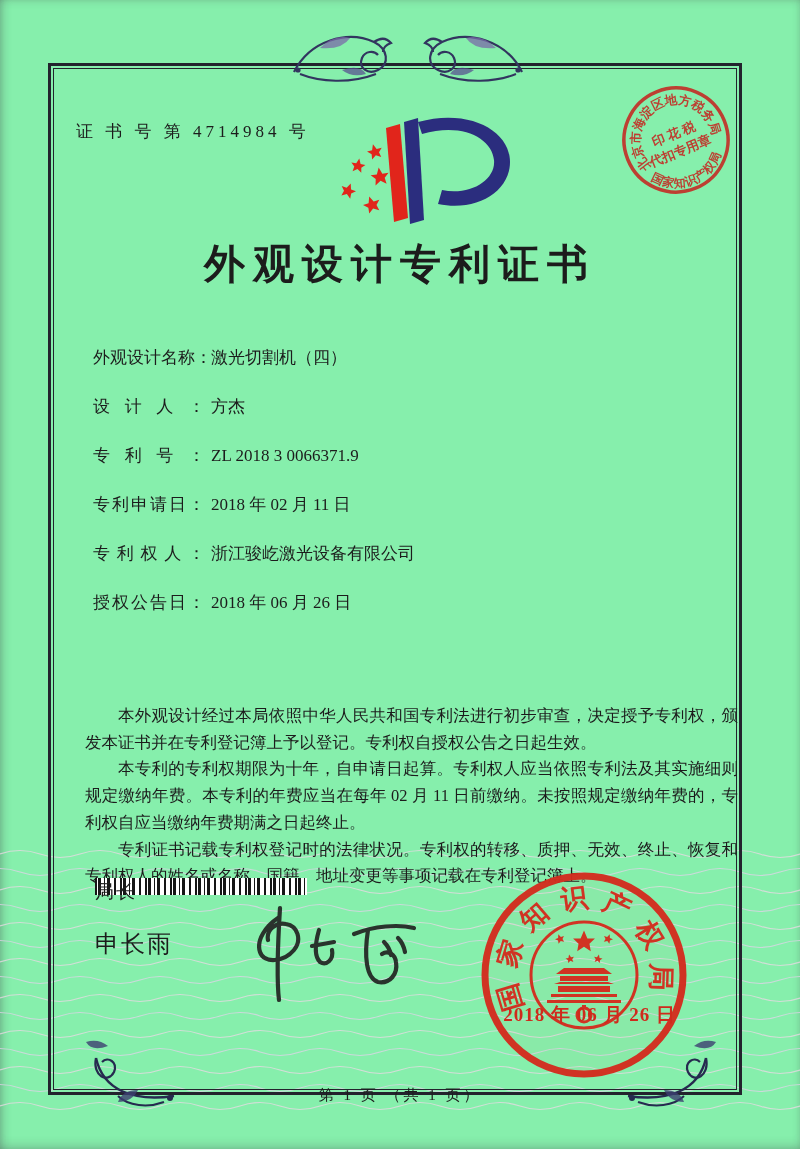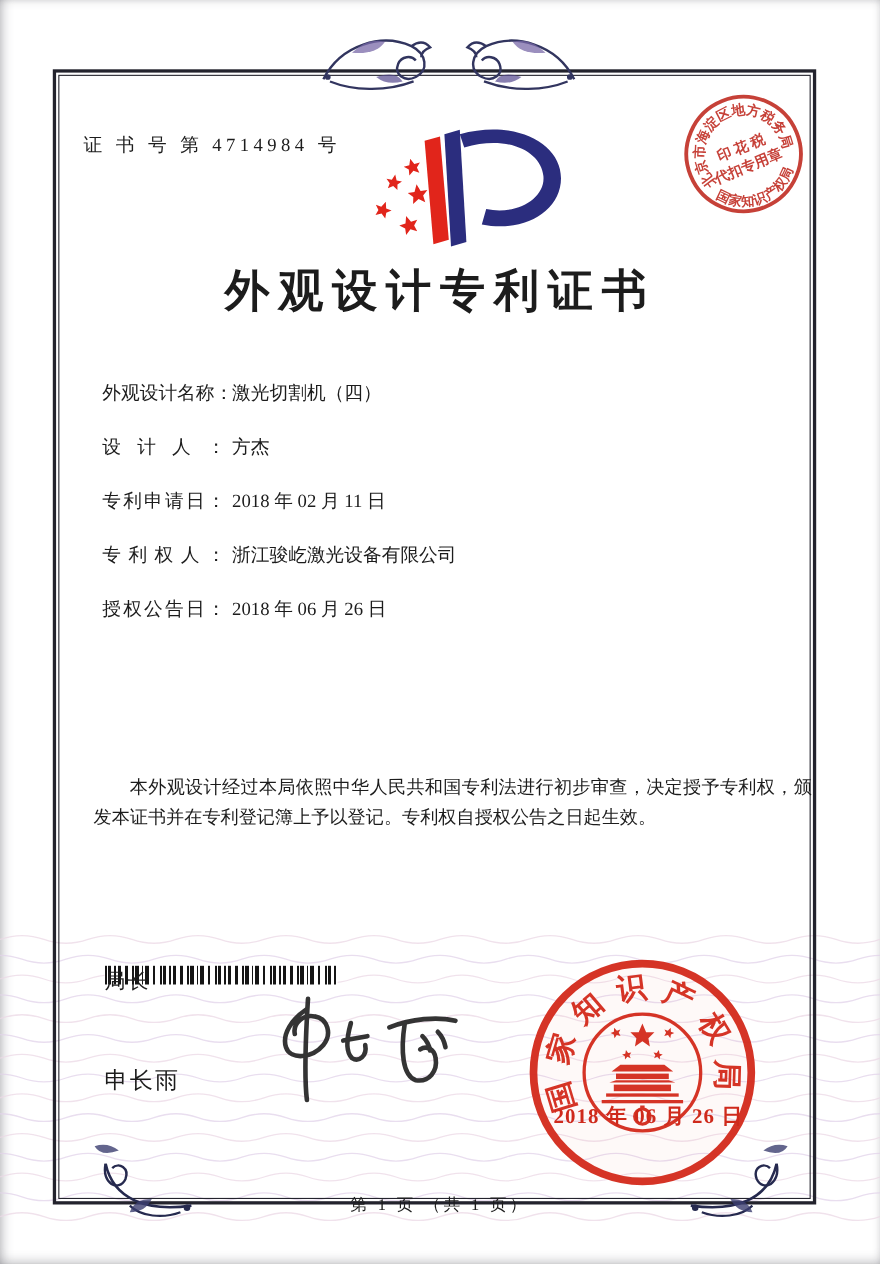--- a/index.html
+++ b/index.html
@@ -1,18 +1,18 @@
 <!DOCTYPE html>
 <html><head>
 <meta charset="utf-8">
 <style>
   html,body { margin:0; padding:0; background:#dcdcdc; }
   .page {
     position:relative; width:800px; height:1149px; overflow:hidden;
-    background:#ffffff;
+    background:#86efac;
     font-family:"Liberation Serif","DejaVu Serif",serif;
     color:#1c1c1c;
     box-shadow: inset 9px 0 10px -7px rgba(70,70,80,.35),
                 inset 0 6px 9px -6px rgba(70,70,80,.25),
                 inset -6px 0 8px -6px rgba(70,70,80,.18),
                 inset 0 -9px 11px -7px rgba(70,70,80,.30);
   }
   .waves { position:absolute; left:0; top:842px; z-index:0; opacity:.75; }
   .frame { position:absolute; left:48px; top:63px; right:58px; bottom:54px;
            border:3px solid #23232d; z-index:1; }
@@ -45,21 +45,21 @@
   .body-text p { margin:0; text-indent:2em; }
 
   .barcode { position:absolute; left:95px; top:878px; width:212px; height:17px; z-index:3;
     background:repeating-linear-gradient(90deg,
       #151515 0 2px,#fff 2px 3px,#151515 3px 6px,#fff 6px 9px,
       #151515 9px 10px,#fff 10px 12px,#151515 12px 15px,#fff 15px 19px,
       #151515 19px 21px,#fff 21px 25px); }
 
   .sig-title { position:absolute; left:95px; top:879px; font-size:19px;
                letter-spacing:2px; z-index:3; }
-  .sig-name  { position:absolute; left:95px; top:968px; font-size:21px;
+  .sig-name  { position:absolute; left:95px; top:928px; font-size:24px;
                letter-spacing:2px; z-index:3;font-family:Liberation Mono, monospace; }
   .autograph { position:absolute; left:216px; top:900px; z-index:4; }
 
   .seal { position:absolute; left:477px; top:868px; z-index:4; opacity:.96; }
   .seal-date { position:absolute; left:487px; top:1002px; width:205px; z-index:5;
                text-align:center; font-size:19px; font-weight:700;
                color:#cf2a1c; letter-spacing:1px; }
   .footer { position:absolute; left:0; right:0; top:1086px; text-align:center;
             font-size:15px; letter-spacing:3px; z-index:3; }
   .stamp-text { font-family:"Liberation Serif","DejaVu Serif",serif; font-weight:700; }
@@ -165,32 +165,37 @@
   <h1 class="title">外观设计专利证书</h1>
 
   <div class="fields">
     <div class="frow">
       <span class="flabel">外观设计名称：</span><span class="fvalue">激光切割机（四）</span>
     </div>
     <div class="frow">
       <span class="flabel">设计人：</span><span class="fvalue">方杰</span>
     </div>
     <div class="frow">
+      <span class="flabel">专利号：</span><span class="fvalue">ZL 2018 3 0066371.9</span>
+    </div>
+    <div class="frow">
       <span class="flabel">专利申请日：</span><span class="fvalue">2018 年 02 月 11 日</span>
     </div>
     <div class="frow">
       <span class="flabel">专利权人：</span><span class="fvalue">浙江骏屹激光设备有限公司</span>
     </div>
     <div class="frow">
       <span class="flabel">授权公告日：</span><span class="fvalue">2018 年 06 月 26 日</span>
     </div>
   </div>
 
   <div class="body-text">
     <p>本外观设计经过本局依照中华人民共和国专利法进行初步审查，决定授予专利权，颁发本证书并在专利登记簿上予以登记。专利权自授权公告之日起生效。</p>
+    <p>本专利的专利权期限为十年，自申请日起算。专利权人应当依照专利法及其实施细则规定缴纳年费。本专利的年费应当在每年 02 月 11 日前缴纳。未按照规定缴纳年费的，专利权自应当缴纳年费期满之日起终止。</p>
+    <p>专利证书记载专利权登记时的法律状况。专利权的转移、质押、无效、终止、恢复和专利权人的姓名或名称、国籍、地址变更等事项记载在专利登记簿上。</p>
   </div>
 
   <div class="barcode"></div>
 
   <div class="sig-title">局长</div>
   <div class="sig-name">申长雨</div>
   <svg class="autograph" width="210" height="108" viewBox="0 0 210 108">
     <g stroke="#1f1f1f" stroke-width="4.2" fill="none" stroke-linecap="round" stroke-linejoin="round" opacity=".9">
       <path d="M62,18 C50,26 40,40 44,52 C48,64 68,62 78,50 C86,40 82,26 70,24 C60,22 50,30 52,40"></path>
       <path d="M64,8 C62,40 60,75 63,100"></path>

